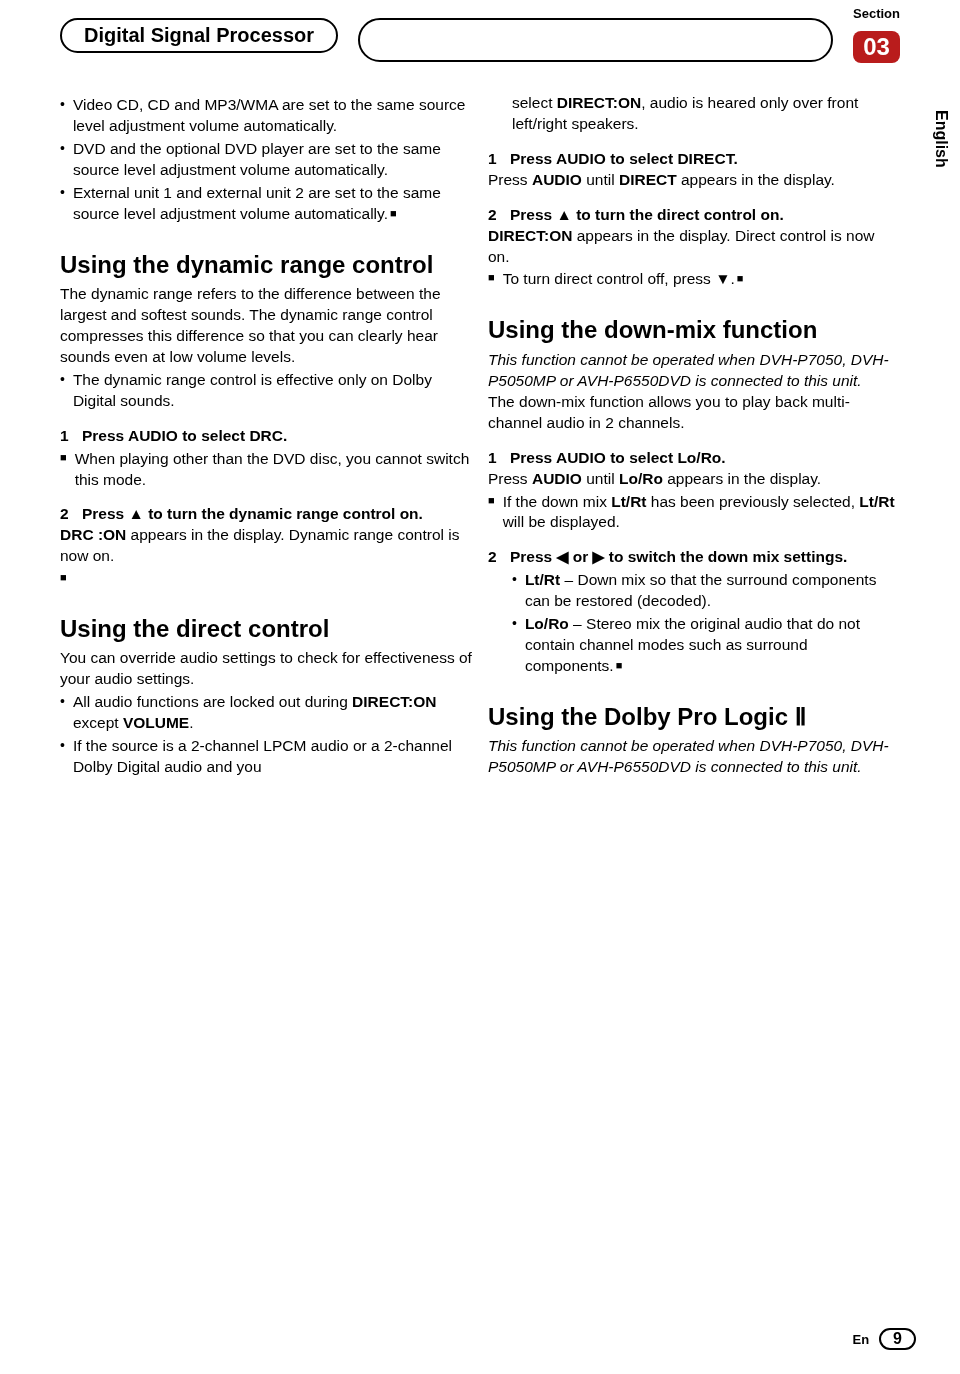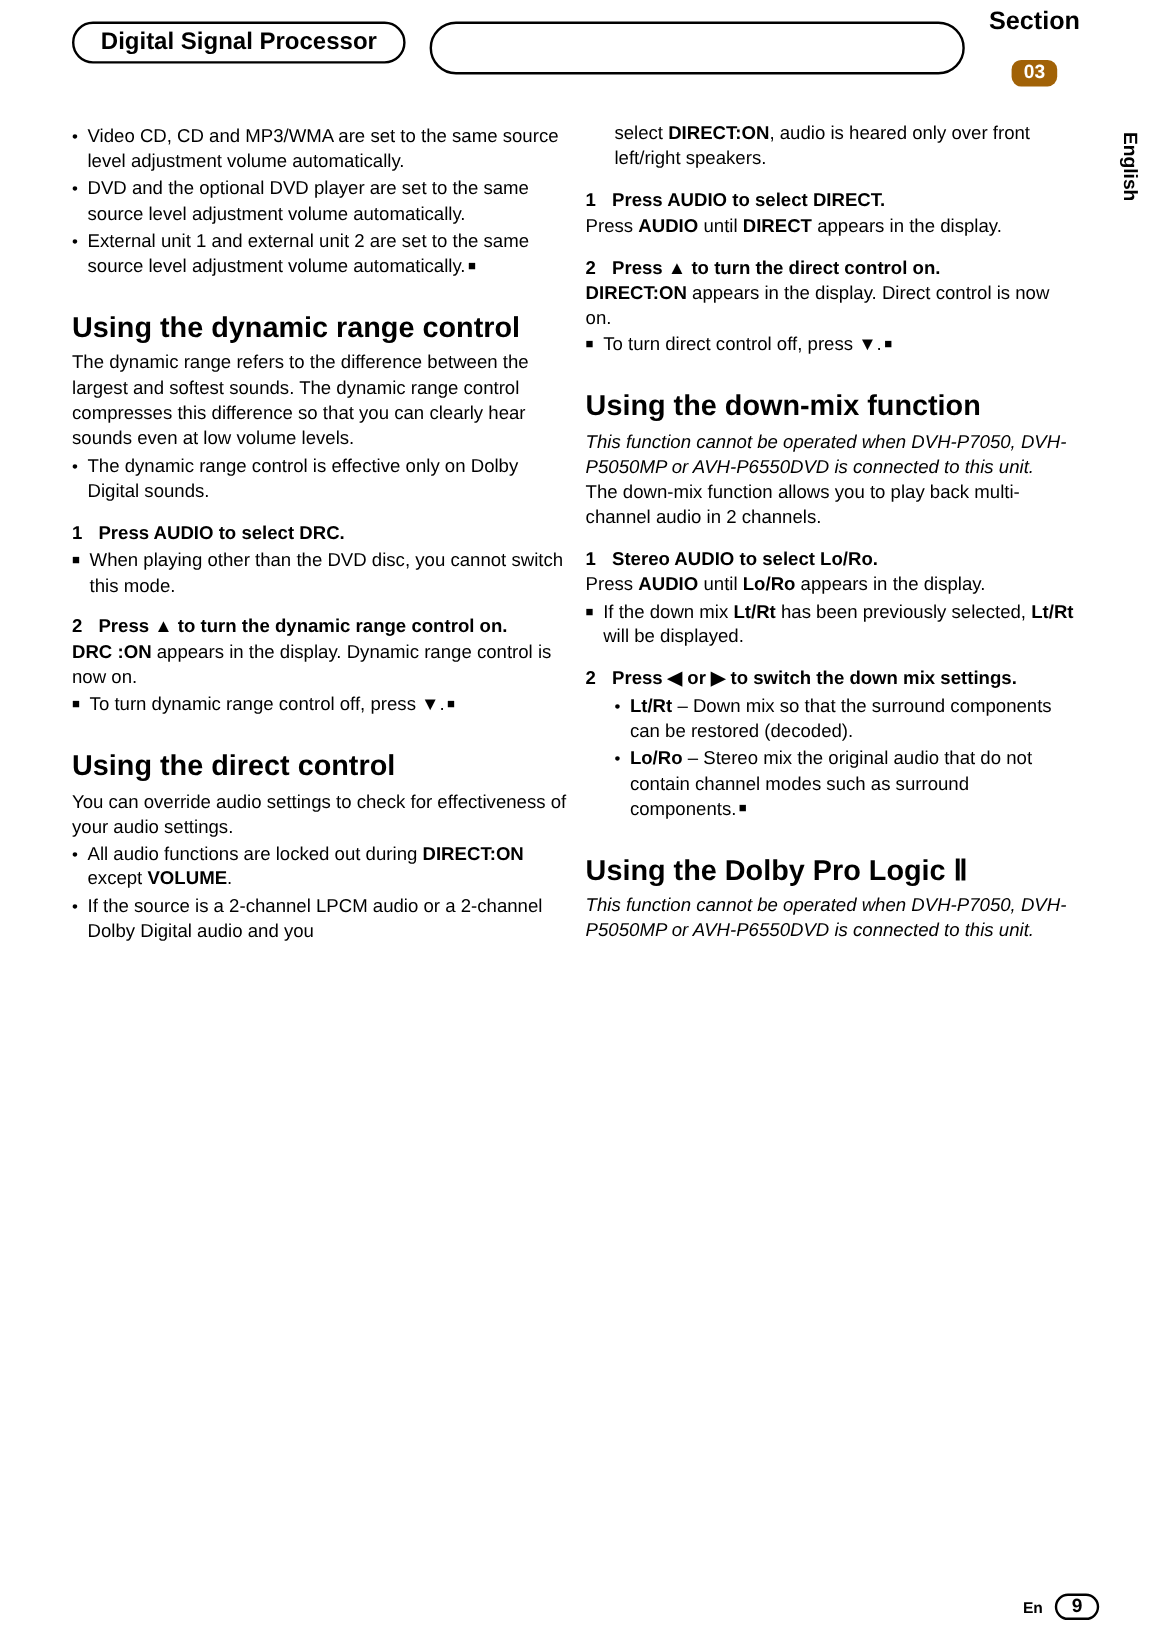--- a/index.html
+++ b/index.html
@@ -1,22 +1,22 @@
 <!DOCTYPE html>
 <html><head>
 <meta charset="utf-8">
 <style>
   * { box-sizing: border-box; margin: 0; padding: 0; }
   body { width: 960px; height: 1374px; background: #fff; font-family: Arial, Helvetica, sans-serif; color: #000; position: relative; padding: 18px 60px 20px 60px; }
   .top-row { display: flex; align-items: flex-start; gap: 20px; margin-bottom: 30px; }
   .title-cap { border: 2px solid #000; border-radius: 22px; padding: 4px 22px; font-weight: 700; font-size: 20px; white-space: nowrap; }
   .empty-cap { border: 2px solid #000; border-radius: 22px; flex: 1; height: 44px; }
   .section-box { display: flex; flex-direction: column; align-items: center; font-weight: 700; margin-top: -12px; }
-  .section-label { font-size: 21px; margin-bottom: 20px; }
-  .section-num { background: #a16207; color: #fff; border-radius: 8px; padding: 2px 10px; font-size: 16px; }
+  .section-label { font-size: 13px; margin-bottom: 10px; }
+  .section-num { background: #b91c1c; color: #fff; border-radius: 8px; padding: 2px 10px; font-size: 24px; }
   .columns { display: flex; gap: 16px; }
   .col { flex: 1; font-size: 15.5px; line-height: 1.35; }
   .side-tab { position: absolute; right: 10px; top: 110px; writing-mode: vertical-rl; font-weight: 700; font-size: 16px; }
   .bul { display: flex; gap: 8px; margin: 2px 0; }
   .bul .dot { font-size: 14px; line-height: 1.4; }
   .bul .dot::before { content: "•"; }
   .bul .sq::before { content: "■"; font-size: 11px; position: relative; top: -2px; }
   .h2 { font-weight: 700; font-size: 24px; line-height: 1.15; margin-top: 26px; margin-bottom: 6px; }
   .step { font-weight: 700; margin-top: 14px; }
   .step-num { display: inline-block; width: 22px; }
@@ -69,21 +69,20 @@
     <div class="step"><span class="step-num">1</span><span>Press AUDIO to select DRC.</span></div>
     <div class="bul">
         <span class="dot sq"></span>
         <span>When playing other than the DVD disc, you cannot switch this mode.</span>
       </div>
 
     <div class="step"><span class="step-num">2</span><span>Press ▲ to turn the dynamic range control on.</span></div>
     <div><span class="b">DRC :ON</span><span> appears in the display. Dynamic range control is now on.</span></div>
     <div class="bul">
         <span class="dot sq"></span>
-        <span class="end-sq">To turn dynamic range control off, press ▼.</span>
       </div>
 
     <div class="h2">Using the direct control</div>
     <div>You can override audio settings to check for effectiveness of your audio settings.</div>
     <div class="bul">
         <span class="dot"></span>
         <span><span>All audio functions are locked out during </span><span class="b">DIRECT:ON</span><span> except </span><span class="b">VOLUME</span><span>.</span></span>
       </div>
     <div class="bul">
         <span class="dot"></span>
@@ -101,21 +100,21 @@
     <div><span class="b">DIRECT:ON</span><span> appears in the display. Direct control is now on.</span></div>
     <div class="bul">
         <span class="dot sq"></span>
         <span class="end-sq">To turn direct control off, press ▼.</span>
       </div>
 
     <div class="h2">Using the down-mix function</div>
     <div class="it">This function cannot be operated when DVH-P7050, DVH-P5050MP or AVH-P6550DVD is connected to this unit.</div>
     <div>The down-mix function allows you to play back multi-channel audio in 2 channels.</div>
 
-    <div class="step"><span class="step-num">1</span><span>Stereo AUDIO to select Lo/Ro.</span></div>
+    <div class="step"><span class="step-num">1</span><span>Press AUDIO to select Lo/Ro.</span></div>
     <div><span>Press </span><span class="b">AUDIO</span><span> until </span><span class="b">Lo/Ro</span><span> appears in the display.</span></div>
     <div class="bul">
         <span class="dot sq"></span>
         <span><span>If the down mix </span><span class="b">Lt/Rt</span><span> has been previously selected, </span><span class="b">Lt/Rt</span><span> will be displayed.</span></span>
       </div>
 
     <div class="step"><span class="step-num">2</span><span>Press ◀ or ▶ to switch the down mix settings.</span></div>
     <div class="bul indent">
         <span class="dot"></span>
         <span><span class="b">Lt/Rt</span><span> – Down mix so that the surround components can be restored (decoded).</span></span>

